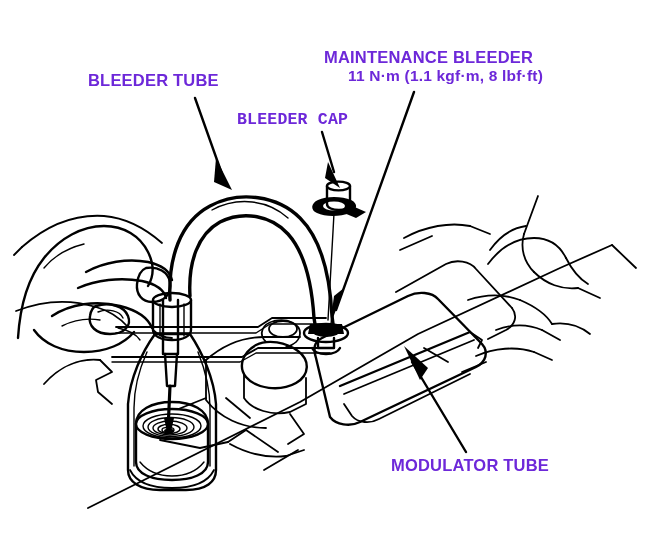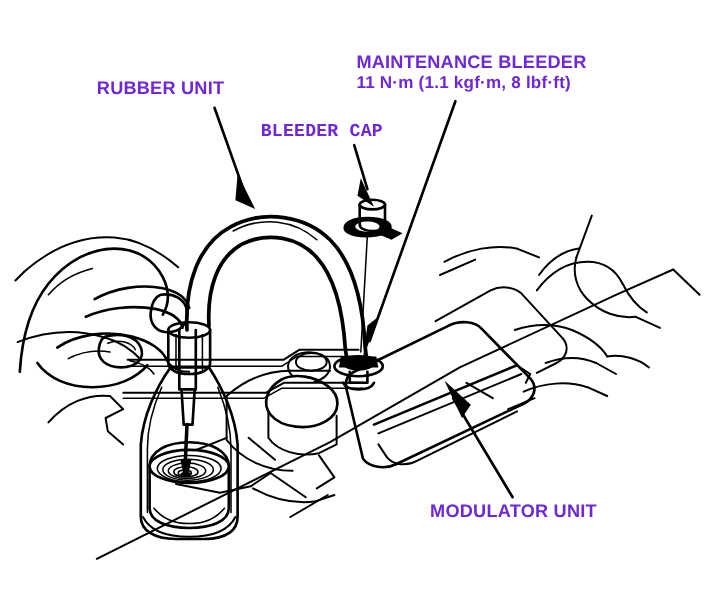--- a/index.html
+++ b/index.html
@@ -25,21 +25,21 @@
   .label {
     position: absolute;
     font-family: "Liberation Sans", sans-serif;
     font-weight: bold;
     color: #6d28d9;
     white-space: nowrap;
     letter-spacing: 0.2px;
     line-height: 1.18;
   }
   .label-lg { font-size: 16.5px; }
-  .label-spec { font-size: 15.5px; }
+  .label-spec { font-size: 15.5px; margin-left: 24px; }
 
   #label-rubber-tube { left: 88px;  top: 71px; }
   #label-bleeder-cap { left: 237px; top: 110px; font-family: Liberation Mono, monospace; }
   #label-maintenance-bleeder { left: 324px; top: 48px; }
   #label-modulator-unit { left: 391px; top: 456px; }
 
   .ink { fill: none; stroke: #000000; stroke-linecap: round; stroke-linejoin: round; }
   .hair  { stroke-width: 1.4; }
   .thin  { stroke-width: 1.8; }
   .med   { stroke-width: 2.4; }
@@ -279,22 +279,22 @@
 
     <g>
       <path class="ink med" d="M 466 452 L 412 362"></path>
       <path class="solid" d="M 420 380 L 404 346 L 428 368 Z"></path>
     </g>
 
   </g>
 
 </svg>
 
-<div class="label label-lg" id="label-rubber-tube">RUBBER UNIT</div>
+<div class="label label-lg" id="label-rubber-tube">BLEEDER TUBE</div>
 
 <div class="label label-lg" id="label-bleeder-cap">BLEEDER CAP</div>
 
 <div id="label-maintenance-bleeder" class="label">
   <div class="label-lg">MAINTENANCE BLEEDER</div>
   <div class="label-spec">11 N·m (1.1 kgf·m, 8 lbf·ft)</div>
 </div>
 
-<div class="label label-lg" id="label-modulator-unit">MODULATOR UNIT</div>
+<div class="label label-lg" id="label-modulator-unit">MODULATOR TUBE</div>
 
 </body></html>

